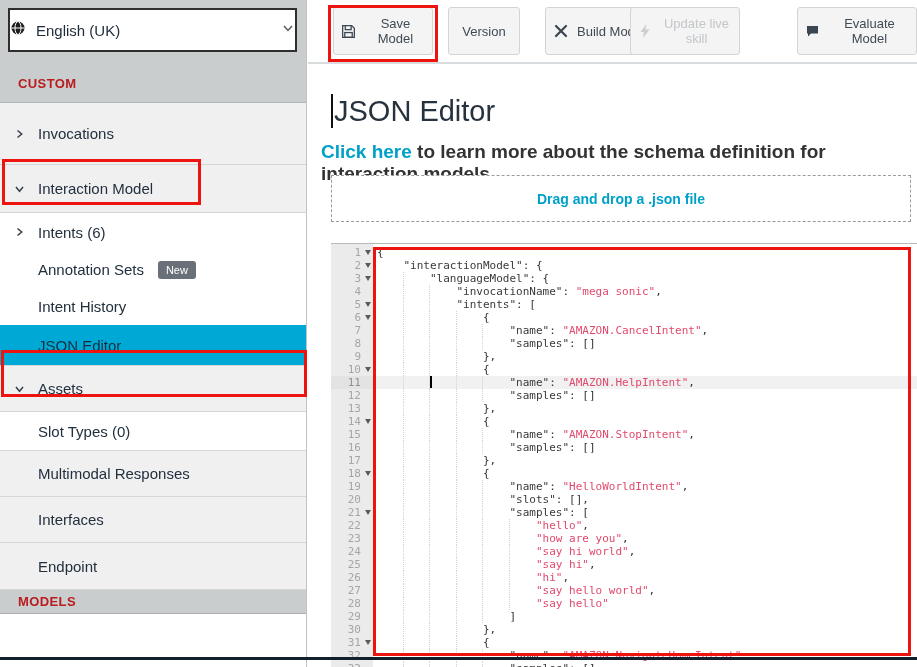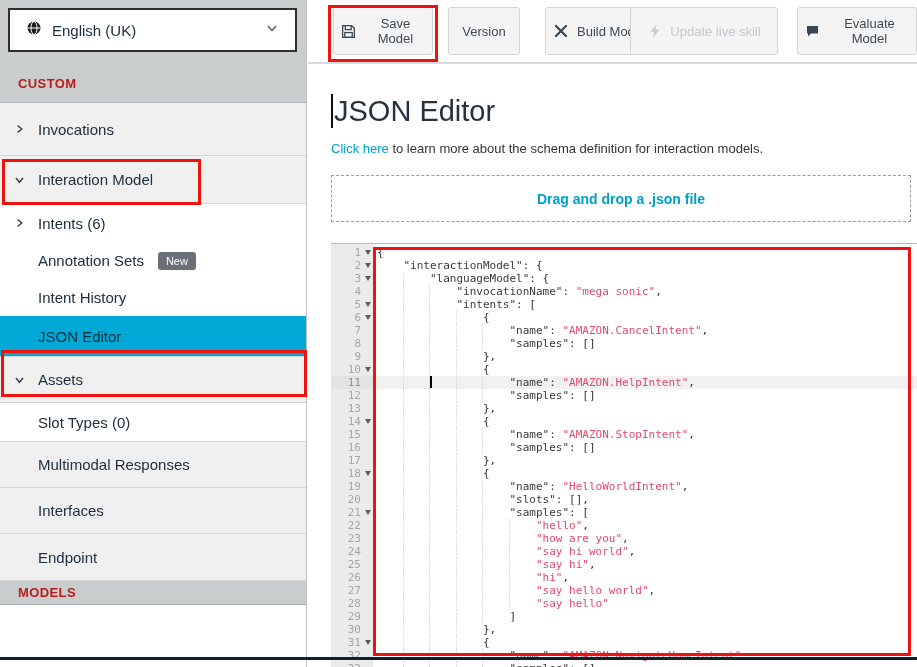--- a/index.html
+++ b/index.html
@@ -2,21 +2,21 @@
 <html style="--sel-bg: #00a8d6; --link: #00a1c9; --ann-red: #ed1410; --code-string: #e14a6d; --code-key: #3a3a3a; --badge-bg: #697077;"><head>
 <meta charset="utf-8">
 <style>
   * { margin:0; padding:0; box-sizing:border-box; }
   body { font-family:"Liberation Sans", sans-serif; background:#fff; }
   .app { position:relative; width:917px; height:667px; overflow:hidden; background:#fff; }
 
   
   .sidebar { position:absolute; left:0; top:0; width:307px; height:667px; background:#fff; border-right:1px solid #c2c2c2; }
   .sidebar-top { position:relative; height:103px; background:#c9cdce; border-bottom:1px solid #b2b6b7; }
-  .lang-select { position:absolute; left:8px; top:8px; width:289px; height:44px; background:#fff; border:2px solid #2e2e2e; display:flex; align-items:center; padding:0 16px; gap:10px; cursor:pointer; }
+  .lang-select { position:absolute; left:8px; top:8px; width:289px; height:44px; background:#fff; border:2px solid #2e2e2e; display:flex; align-items:center; padding:0 0; gap:10px; cursor:pointer; }
   .lang-select .lbl { flex:1; font-size:15px; color:#1e2b3a; }
   .custom-header, .models-label { font-size:13px; font-weight:bold; color:#b91c1c; letter-spacing:.4px; }
   .custom-header { position:absolute; left:18px; bottom:11px; }
   .row { position:relative; display:flex; align-items:center; padding-left:38px; font-size:15px; color:#22303e; cursor:pointer; }
   .row.section { background:#f0f0f1; }
   .row.sub { background:#fff; }
   .row.selected { background:var(--sel-bg); color:#14303d; }
   .row.div { border-bottom:1px solid #d6d6d6; }
   .row .chev { position:absolute; left:14px; top:50%; transform:translateY(-50%); line-height:0; }
   .badge { margin-left:14px; background:var(--badge-bg); color:#fff; font-size:11px; padding:3px 8px; border-radius:3px; }
@@ -24,21 +24,21 @@
 
   
   .toolbar-divider { position:absolute; left:308px; top:62px; width:609px; height:2px; background:#d9dcdf; }
   .btn { position:absolute; top:7px; height:48px; background:#f4f4f5; border:1px solid #d4d4d4; border-radius:3px; display:flex; align-items:center; justify-content:center; gap:8px; font-size:13px; line-height:15px; color:#3f4a54; text-align:center; cursor:pointer; padding:0 6px; }
   .btn.disabled { color:#c3c7ca; cursor:default; }
   .btn svg { display:block; flex:none; }
 
   
   .page-title { position:absolute; left:331px; top:94px; font-size:29px; font-weight:300; color:#27323f; display:flex; align-items:center; }
   .title-caret { display:inline-block; width:2px; height:34px; background:#111; margin-right:1px; }
-  .subtitle { position:absolute; left:331px; top:141px; font-size:13px; color:#333; }
+  .subtitle { position:absolute; left:321px; top:141px; font-size:19px; color:#333;font-weight:bold; }
   .subtitle .link { color:var(--link); cursor:pointer; }
   .dropzone { position:absolute; left:331px; top:175px; width:580px; height:47px; border:1px dashed #9b9b9b; display:flex; align-items:center; justify-content:center; background:#fff; }
   .dropzone span { font-size:14px; font-weight:bold; color:var(--link); }
 
   
   .editor { position:absolute; left:331px; top:243px; width:586px; height:424px; border-top:1px solid #b9b9b9; background:#fff; display:flex; overflow:hidden; }
   .gutter { width:42px; background:#ebebeb; padding-top:2px; flex:none; }
   .codearea { flex:1; padding-top:2px; }
   .gr { position:relative; height:13px; font:11px/13px "DejaVu Sans Mono", monospace; color:#a6a6a6; text-align:right; padding-right:12px; }
   .gr.act { background:#e3e3e3; color:#8f9296; }
@@ -73,21 +73,21 @@
               <line x1="1.5" y1="8" x2="14.5" y2="8" stroke="#fff" stroke-width="1"></line>
             </svg></span>
         <span class="lbl">English (UK)</span>
         <span id="lang-chev-slot"><svg width="14" height="14" viewBox="0 0 14 14">
               <polyline points="3,5 7,9.5 11,5" fill="none" stroke="#555" stroke-width="1.4"></polyline>
             </svg></span>
       </div>
       <div class="custom-header">CUSTOM</div>
     </div>
     <nav id="sidebar-items">
-        <div class="row section div" style="height: 53px;">
+        <div class="row section div" style="height: 62px;">
           <span class="chev"><svg width="11" height="11" viewBox="0 0 10 10">
               <polyline points="3.2,1.8 7,5 3.2,8.2" fill="none" stroke="#39424c" stroke-width="1.4"></polyline>
             </svg></span>
           <span>Invocations</span>
         </div>
         <div class="row section div" style="height: 48px;">
           <span class="chev"><svg width="11" height="11" viewBox="0 0 10 10">
               <polyline points="1.8,3.2 5,7 8.2,3.2" fill="none" stroke="#39424c" stroke-width="1.4"></polyline>
             </svg></span>
           <span>Interaction Model</span>
@@ -147,21 +147,21 @@
         <span>Version</span>
       </div>
       <div class="btn" style="left: 545px; width: 108px;">
         <span>
           <svg width="16" height="16" viewBox="0 0 16 16">
             <path d="M3 3 L13 13 M13 3 L3 13" stroke="#3c4650" stroke-width="2.2" stroke-linecap="round"></path>
           </svg>
         </span>
         <span>Build Model</span>
       </div>
-      <div class="btn disabled" style="left: 630px; width: 148px;">
+      <div class="btn disabled" style="left: 630px; width: 110px;">
         <span>
           <svg width="15" height="16" viewBox="0 0 15 16">
             <path d="M9.5 1 L3.5 9 h3.5 L6 15 L12.5 6.5 H8.5 Z" fill="#cbced1"></path>
           </svg>
         </span>
         <span>Update live skill</span>
       </div>
       <div class="btn" style="left: 797px; width: 120px;">
         <span>
           <svg width="17" height="16" viewBox="0 0 17 16">

